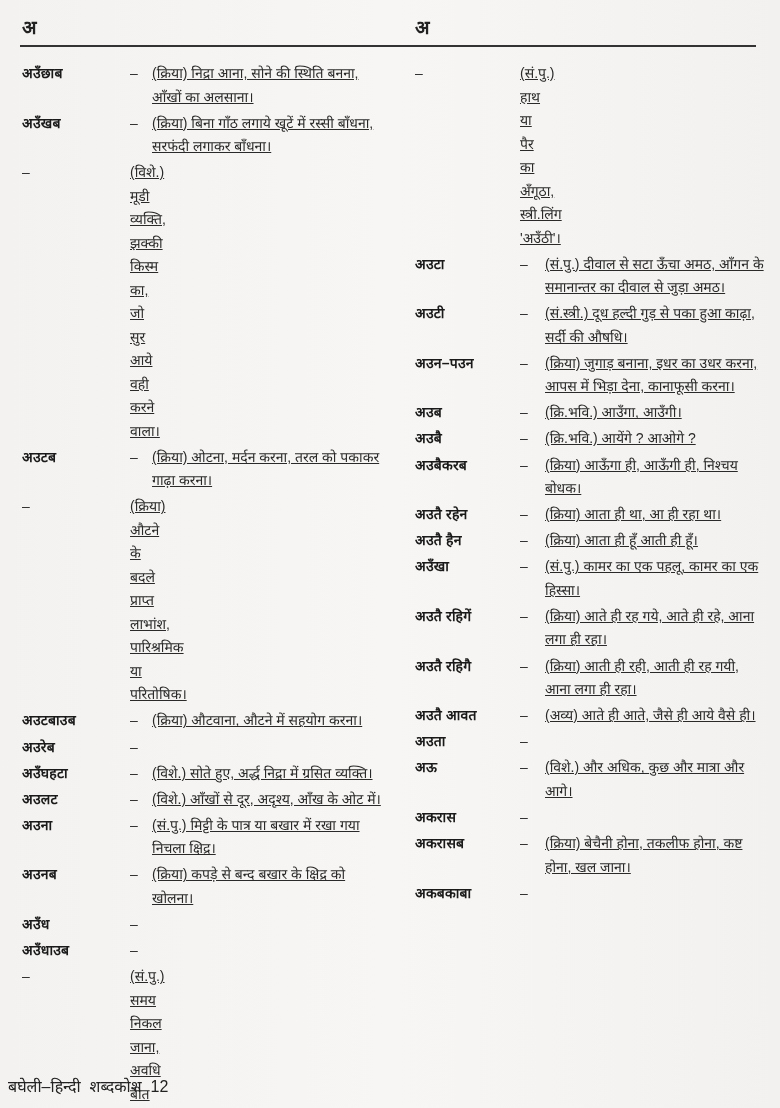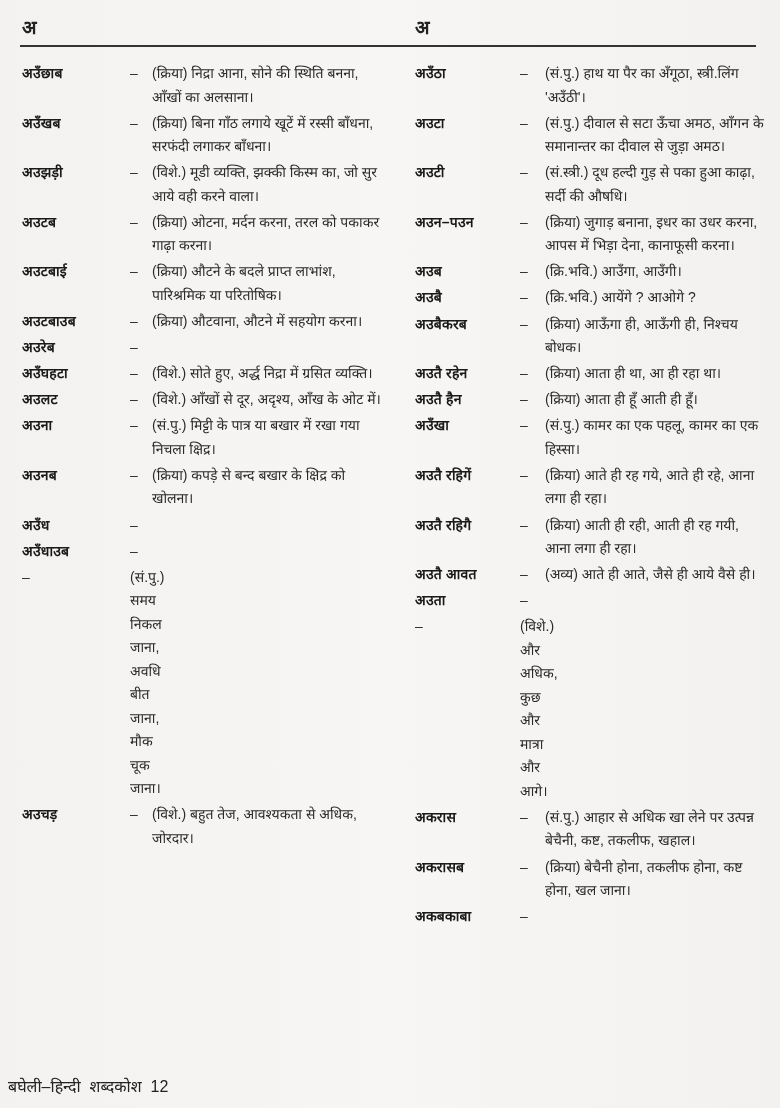--- a/index.html
+++ b/index.html
@@ -31,21 +31,21 @@
   .entry {
     display: grid;
     grid-template-columns: 108px 22px 1fr;
     font-size: 14px;
     line-height: 23.5px;
     margin-bottom: 2.6px;
   }
   .col-right .entry { grid-template-columns: 105px 25px 1fr; }
   .hw { font-weight: bold; color: #1a1a1a; white-space: nowrap; letter-spacing: 0.2px; }
   .dash { color: #333; }
-  .def { color: #2a2a2a; }
+  .def { color: #2a2a2a; text-decoration: underline; }
   .footer {
     position: absolute; left: 8px; top: 1075px; font-size: 16px; font-weight: normal; color: #222;
     white-space: pre;
   }
 </style>
 </head>
 <body>
 
 <div class="page">
   <div class="running-head rh-left">अ</div>
@@ -57,31 +57,29 @@
         <span class="hw">अउँछाब</span>
         <span class="dash">–</span>
         <span class="def">(क्रिया) निद्रा आना, सोने की स्थिति बनना, आँखों का अलसाना।</span>
       </div>
     <div class="entry">
         <span class="hw">अउँखब</span>
         <span class="dash">–</span>
         <span class="def">(क्रिया) बिना गाँठ लगाये खूटें में रस्सी बाँधना, सरफंदी लगाकर बाँधना।</span>
       </div>
     <div class="entry">
-        <span class="hw">अउझड़ी</span>
         <span class="dash">–</span>
         <span class="def">(विशे.) मूडी व्यक्ति, झक्की किस्म का, जो सुर आये वही करने वाला।</span>
       </div>
     <div class="entry">
         <span class="hw">अउटब</span>
         <span class="dash">–</span>
         <span class="def">(क्रिया) ओटना, मर्दन करना, तरल को पकाकर गाढ़ा करना।</span>
       </div>
     <div class="entry">
-        <span class="hw">अउटबाई</span>
         <span class="dash">–</span>
         <span class="def">(क्रिया) औटने के बदले प्राप्त लाभांश, पारिश्रमिक या परितोषिक।</span>
       </div>
     <div class="entry">
         <span class="hw">अउटबाउब</span>
         <span class="dash">–</span>
         <span class="def">(क्रिया) औटवाना, औटने में सहयोग करना।</span>
       </div>
     <div class="entry">
         <span class="hw">अउरेब</span>
@@ -121,21 +119,20 @@
       </div>
     <div class="entry">
         <span class="hw">अउचड़</span>
         <span class="dash">–</span>
         <span class="def">(विशे.) बहुत तेज, आवश्यकता से अधिक, जोरदार।</span>
       </div>
   </div>
 
   <div class="col col-right">
     <div class="entry">
-        <span class="hw">अउँठा</span>
         <span class="dash">–</span>
         <span class="def">(सं.पु.) हाथ या पैर का अँगूठा, स्त्री.लिंग 'अउँठी'।</span>
       </div>
     <div class="entry">
         <span class="hw">अउटा</span>
         <span class="dash">–</span>
         <span class="def">(सं.पु.) दीवाल से सटा ऊँचा अमठ, आँगन के समानान्तर का दीवाल से जुड़ा अमठ।</span>
       </div>
     <div class="entry">
         <span class="hw">अउटी</span>
@@ -190,27 +187,27 @@
     <div class="entry">
         <span class="hw">अउतै आवत</span>
         <span class="dash">–</span>
         <span class="def">(अव्य) आते ही आते, जैसे ही आये वैसे ही।</span>
       </div>
     <div class="entry">
         <span class="hw">अउता</span>
         <span class="dash">–</span>
       </div>
     <div class="entry">
+        <span class="hw">अऊ</span>
         <span class="dash">–</span>
         <span class="def">(विशे.) और अधिक, कुछ और मात्रा और आगे।</span>
       </div>
     <div class="entry">
         <span class="hw">अकरास</span>
         <span class="dash">–</span>
-        <span class="def">(सं.पु.) आहार से अधिक खा लेने पर उत्पन्न बेचैनी, कष्ट, तकलीफ, खहाल।</span>
       </div>
     <div class="entry">
         <span class="hw">अकरासब</span>
         <span class="dash">–</span>
         <span class="def">(क्रिया) बेचैनी होना, तकलीफ होना, कष्ट होना, खल जाना।</span>
       </div>
     <div class="entry">
         <span class="hw">अकबकाबा</span>
         <span class="dash">–</span>
       </div>

